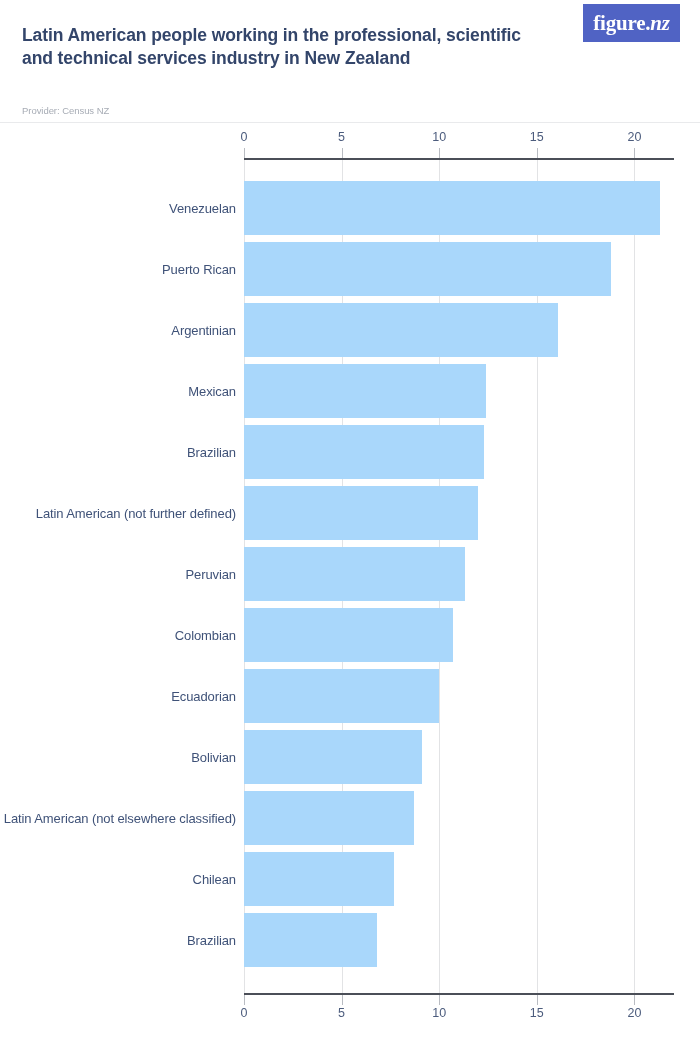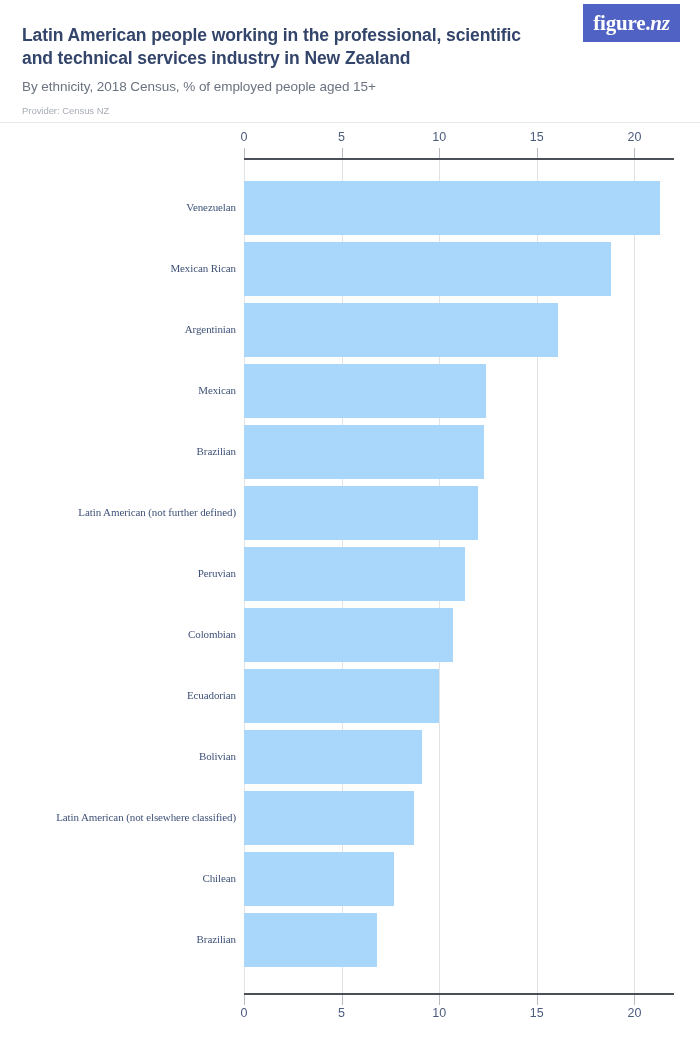--- a/index.html
+++ b/index.html
@@ -132,37 +132,35 @@
   
   .bar {
     position: absolute;
     left: 244px;
     height: 54px;
     background: #a9d7fb;
   }
   .cat-label {
     position: absolute;
     right: 464px;   
-    font-size: 11px;
+    font-size: 13px;
     color: #3f5278;
     white-space: nowrap;
     letter-spacing: -0.1px;
     text-align: right;
-    font-family: Liberation Serif, serif;
   }
 </style>
 </head>
 <body>
 
 <div id="header">
   <div id="logo-badge">
     <span id="logo-text"><span>figure.</span><span class="nz">nz</span></span>
   </div>
   <div id="chart-title">Latin American people working in the professional, scientific and technical services industry in New Zealand</div>
-  <div id="chart-subtitle">By ethnicity, 2018 Census, % of employed people aged 15+</div>
   <div id="chart-provider">Provider: Census NZ</div>
 </div>
 <div id="header-rule"></div>
 
 <div id="plot">
   <div id="gridlines">
       <div class="gridline" style="left: 244px;"></div>
       <div class="gridline" style="left: 341.6px;"></div>
       <div class="gridline" style="left: 439.2px;"></div>
       <div class="gridline" style="left: 536.8px;"></div>
@@ -178,21 +176,21 @@
       <div class="bar" title="Peruvian: 11.3" style="top: 547px; width: 220.576px; background: rgb(169, 215, 251);"></div>
       <div class="bar" title="Colombian: 10.7" style="top: 608px; width: 208.864px; background: rgb(169, 215, 251);"></div>
       <div class="bar" title="Ecuadorian: 10" style="top: 669px; width: 195.2px; background: rgb(169, 215, 251);"></div>
       <div class="bar" title="Bolivian: 9.1" style="top: 730px; width: 177.632px; background: rgb(169, 215, 251);"></div>
       <div class="bar" title="Latin American (not elsewhere classified): 8.7" style="top: 791px; width: 169.824px; background: rgb(169, 215, 251);"></div>
       <div class="bar" title="Chilean: 7.7" style="top: 852px; width: 150.304px; background: rgb(169, 215, 251);"></div>
       <div class="bar" title="Uruguayan: 6.8" style="top: 913px; width: 132.736px; background: rgb(169, 215, 251);"></div>
     </div>
   <div id="cat-labels">
       <div class="cat-label" style="top: 201px;">Venezuelan</div>
-      <div class="cat-label" style="top: 262px;">Mexican Rican</div>
+      <div class="cat-label" style="top: 262px;">Puerto Rican</div>
       <div class="cat-label" style="top: 323px;">Argentinian</div>
       <div class="cat-label" style="top: 384px;">Mexican</div>
       <div class="cat-label" style="top: 445px;">Brazilian</div>
       <div class="cat-label" style="top: 506px;">Latin American (not further defined)</div>
       <div class="cat-label" style="top: 567px;">Peruvian</div>
       <div class="cat-label" style="top: 628px;">Colombian</div>
       <div class="cat-label" style="top: 689px;">Ecuadorian</div>
       <div class="cat-label" style="top: 750px;">Bolivian</div>
       <div class="cat-label" style="top: 811px;">Latin American (not elsewhere classified)</div>
       <div class="cat-label" style="top: 872px;">Chilean</div>

